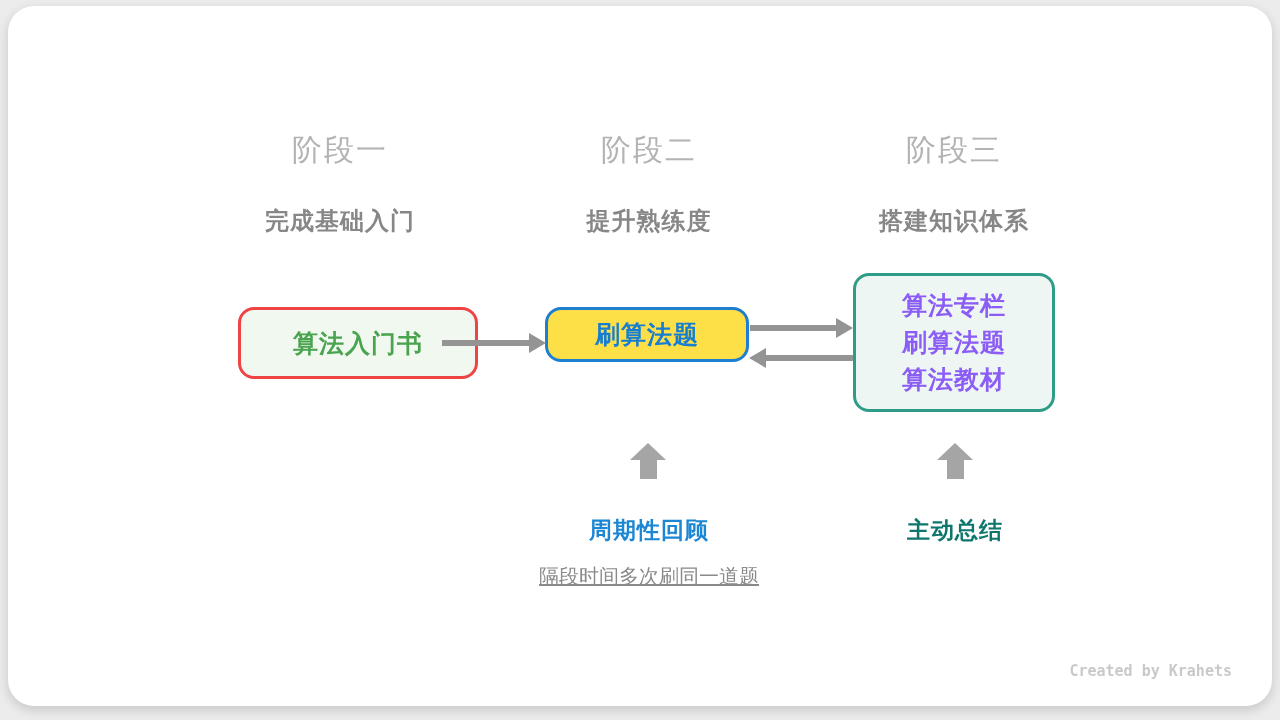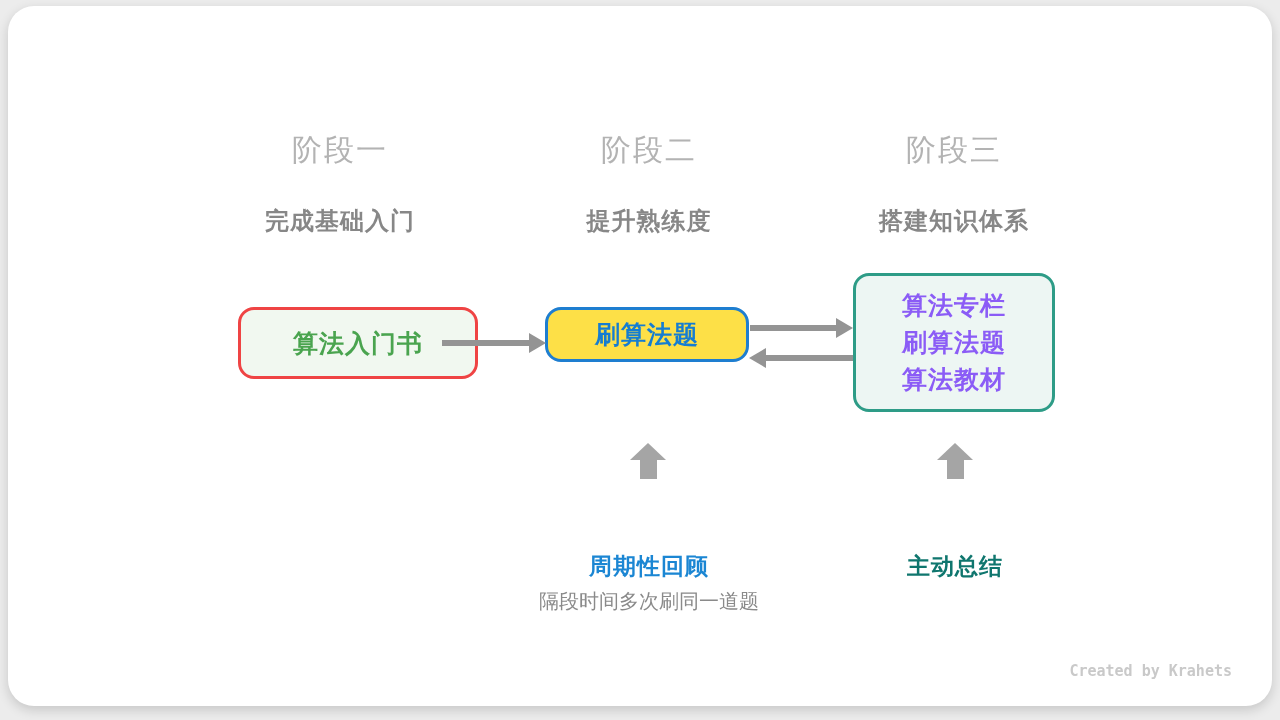--- a/index.html
+++ b/index.html
@@ -67,26 +67,26 @@
               display: flex; flex-direction: column; align-items: center; }
   .up-head { width: 0; height: 0;
              border-left: 18px solid transparent; border-right: 18px solid transparent;
              border-bottom: 17px solid #a5a5a5; }
   .up-stem { width: 17px; height: 19px; background: #a5a5a5; }
   .up-1 { left: 622px; top: 437px; }
   .up-2 { left: 929px; top: 437px; }
 
   
   .ann-title { position: absolute; width: 300px; text-align: center;
-               font-size: 23px; font-weight: bold; letter-spacing: 1px; margin-top: 36px; }
+               font-size: 23px; font-weight: bold; letter-spacing: 1px; }
   .ann-title-review  { left: 491px; top: 509px; color: #1b86d3; }
   .ann-title-summary { left: 797px; top: 509px; color: #0f766e; }
   .ann-desc { position: absolute; width: 320px; text-align: center;
               font-size: 20px; color: #8a8a8a; line-height: 27px; }
-  .ann-desc-review  { left: 481px; top: 582px; }
+  .ann-desc-review  { left: 481px; top: 557px; text-decoration: underline; }
   .ann-desc-summary { left: 791px; top: 557px; }
 
   
   .credit { position: absolute; right: 40px; bottom: 26px;
             font-family: "DejaVu Sans Mono", monospace;
             font-size: 15px; color: #c9c9c9; font-weight: bold; }
 </style>
 </head>
 <body>
 

